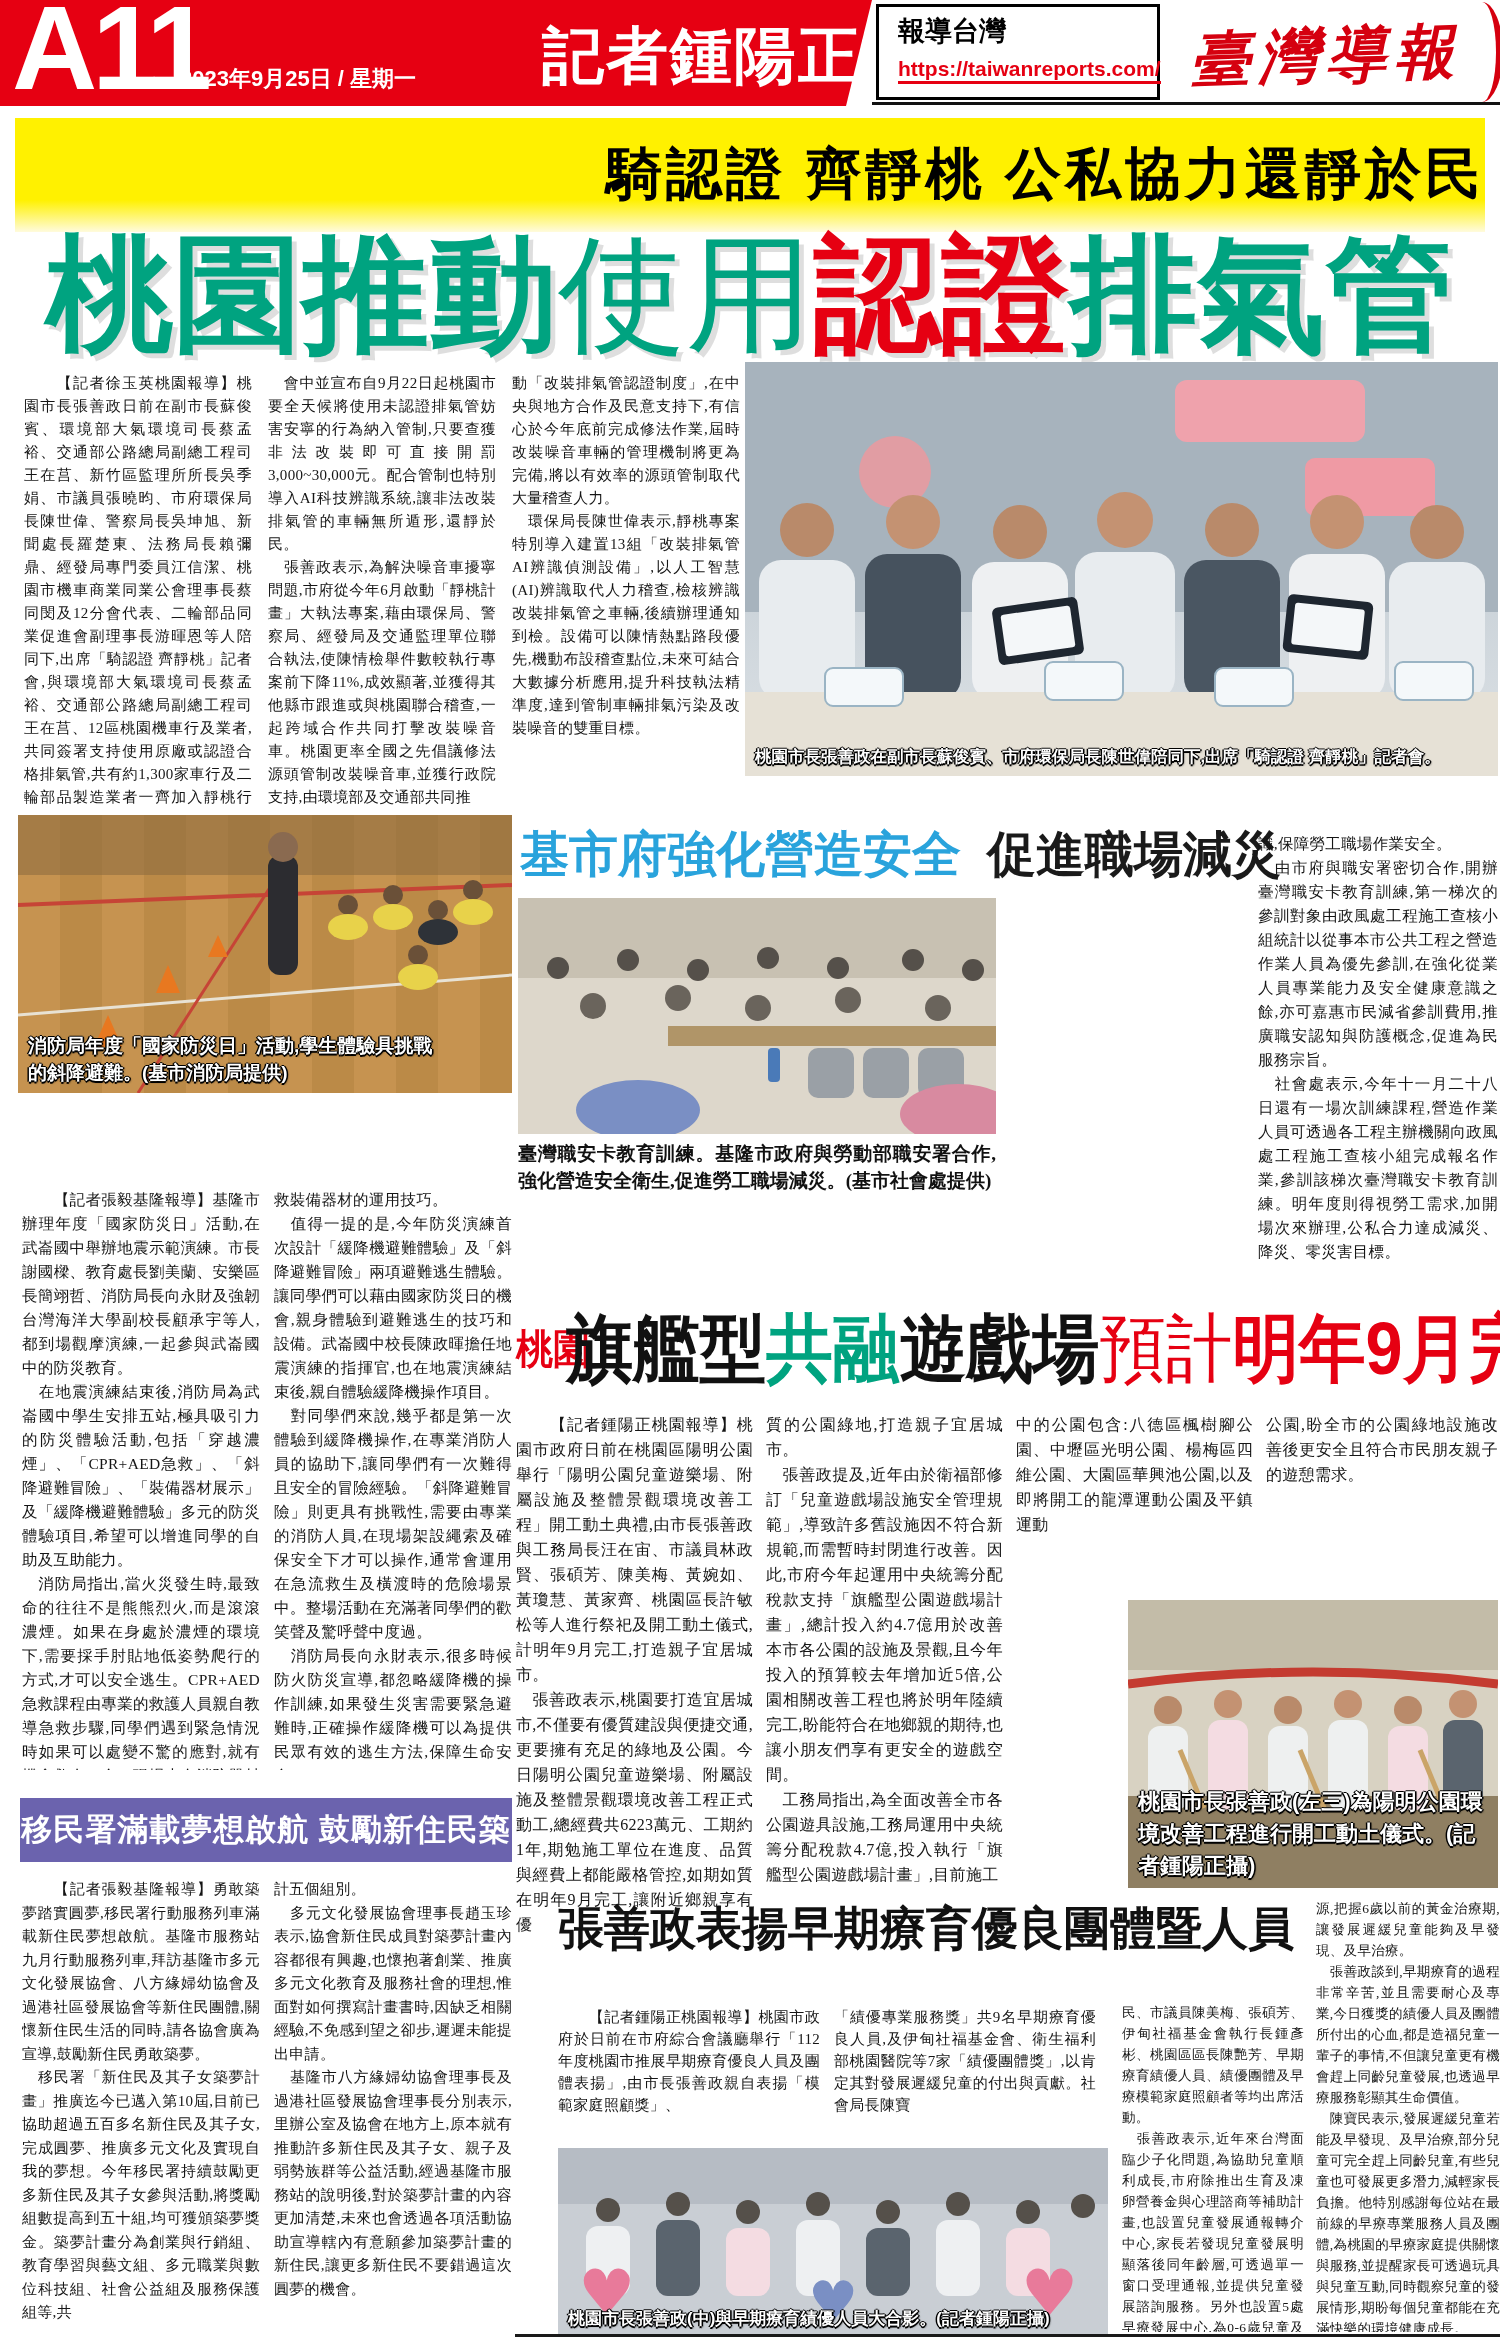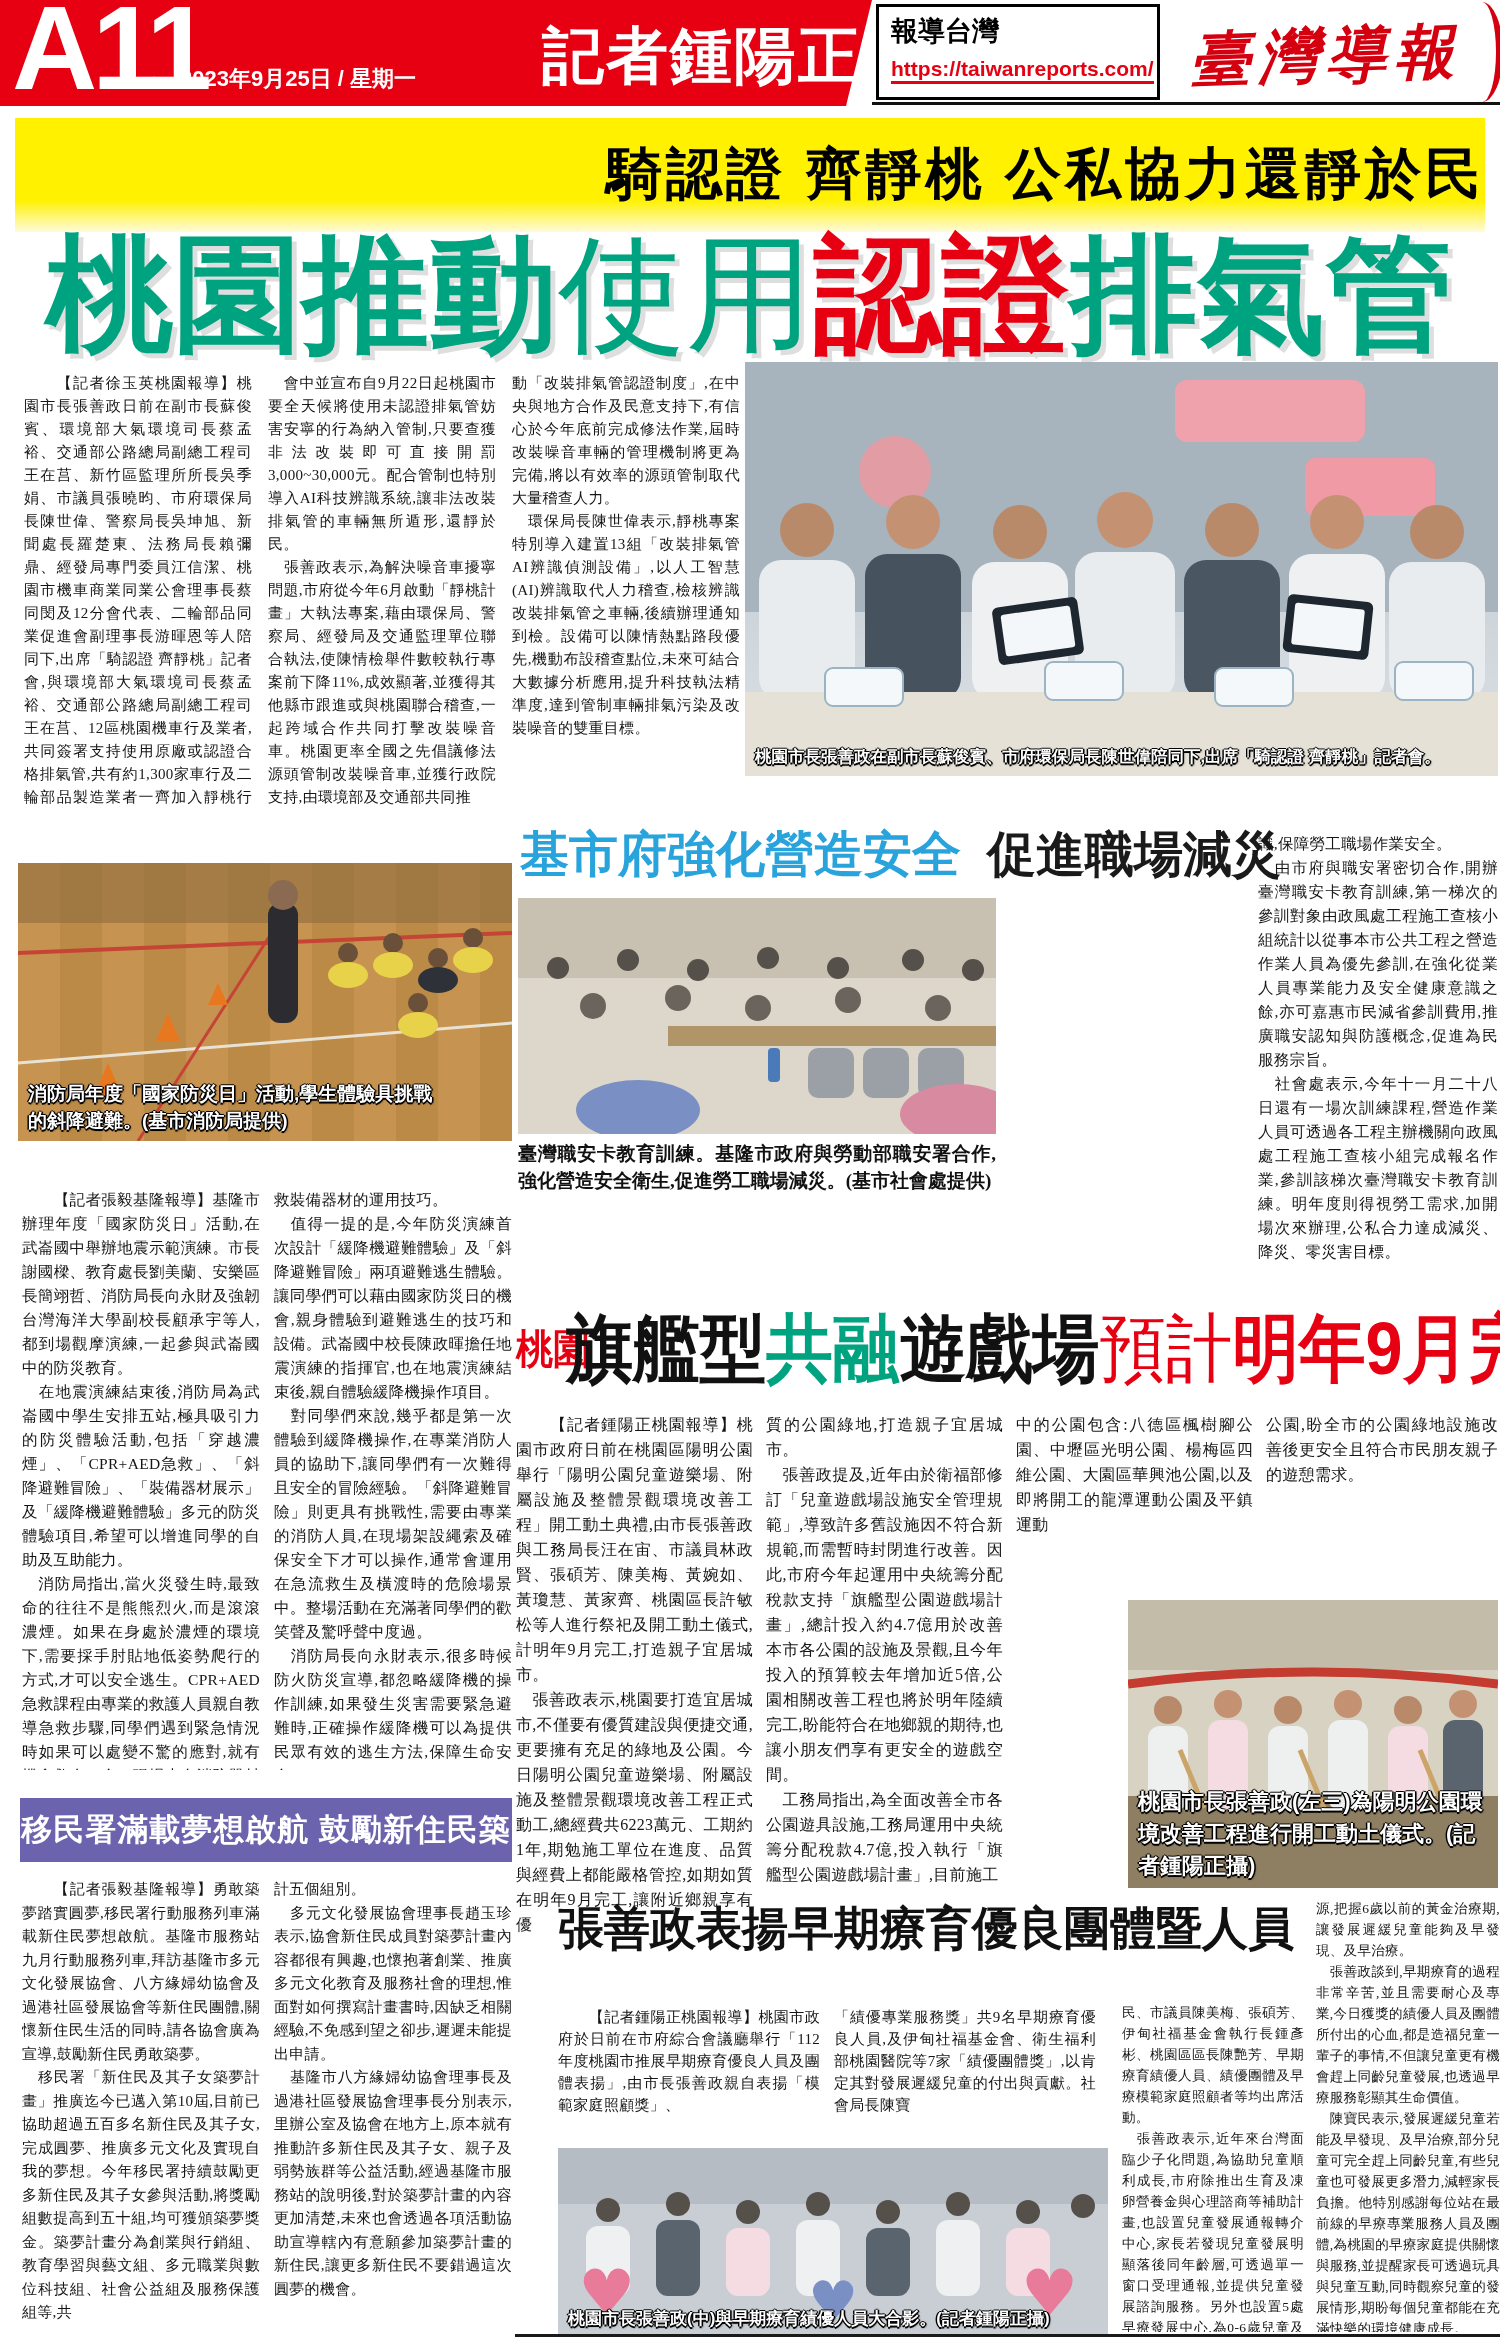--- a/index.html
+++ b/index.html
@@ -7,21 +7,21 @@
         font-family:"Liberation Serif","DejaVu Serif",serif;color:#111;}
   .sans{font-family:"Liberation Sans","DejaVu Sans",sans-serif;}
   .abs{position:absolute;}
   
   .hdr-red{left:0;top:0;width:872px;height:106px;background:#E60012;
            clip-path:polygon(0 0,100% 0,calc(100% - 26px) 100%,0 100%);}
   .hdr-a{left:12px;top:-20px;font-size:118px;font-weight:900;color:#fff;letter-spacing:-5px;}
   .hdr-date{left:180px;top:64px;color:#fff;font-size:22px;font-weight:700;}
   .hdr-section{left:542px;top:14px;font-size:62px;font-weight:900;color:#fff;letter-spacing:2px;}
   .report-box{left:876px;top:4px;width:284px;height:96px;background:#fff;border:3px solid #000;
-              box-sizing:border-box;padding:6px 12px;}
+              box-sizing:border-box;padding:6px 19px;}
   .tagline{font-size:27px;font-weight:700;color:#000;}
   .url{display:inline-block;margin-top:8px;font-size:21px;font-weight:700;color:#E60012;
        border-bottom:3px solid #E60012;text-decoration:none;}
   .masthead-wrap{left:1166px;top:0;width:334px;height:104px;background:#fff;}
   .masthead{left:1190px;top:16px;font-size:60px;font-weight:900;color:#D5000F;
             font-style:italic;letter-spacing:8px;transform:rotate(-2deg);}
   .masthead-arc{left:1468px;top:2px;width:28px;height:100px;border-right:7px solid #D5000F;
                 border-radius:0 60% 60% 0 / 0 50% 50% 0;}
   .hdr-underline{left:872px;top:102px;width:628px;height:3px;background:#111;}
   
@@ -140,21 +140,21 @@
         <rect x="300" y="300" width="78" height="38" rx="8"></rect>
         <rect x="470" y="306" width="78" height="38" rx="8"></rect>
         <rect x="650" y="300" width="78" height="38" rx="8"></rect>
       </g>
     </svg>
     <div class="ph-cap" style="font-size:16.5px;bottom:8px;">桃園市長張善政在副市長蘇俊賓、市府環保局長陳世偉陪同下,出席「騎認證 齊靜桃」記者會。</div>
   </div>
 
   <div class="abs s2-headline sans"><span class="s2-blue">基市府強化營造安全</span><span class="s2-black">促進職場減災</span></div>
 
-  <div class="photo" style="left:18px;top:815px;width:494px;height:278px;background:repeating-linear-gradient(90deg,#c69350 0 42px,#bb8a47 42px 84px);margin-top:48px;">
+  <div class="photo" style="left:18px;top:815px;width:494px;height:278px;background:repeating-linear-gradient(90deg,#c69350 0 42px,#bb8a47 42px 84px);">
     <svg width="494" height="278" viewBox="0 0 494 278">
       <rect width="494" height="60" fill="#8a6a3e" opacity="0.55"></rect>
       <line x1="0" y1="90" x2="494" y2="70" stroke="#c64436" stroke-width="4"></line>
       <line x1="0" y1="200" x2="494" y2="160" stroke="#e8e2d4" stroke-width="3"></line>
       <line x1="120" y1="278" x2="260" y2="60" stroke="#c64436" stroke-width="3"></line>
       <g>
         <polygon points="150,150 162,178 138,178" fill="#E87820"></polygon>
         <polygon points="90,200 104,232 76,232" fill="#E87820"></polygon>
         <polygon points="200,120 210,142 190,142" fill="#E87820"></polygon>
       </g>

